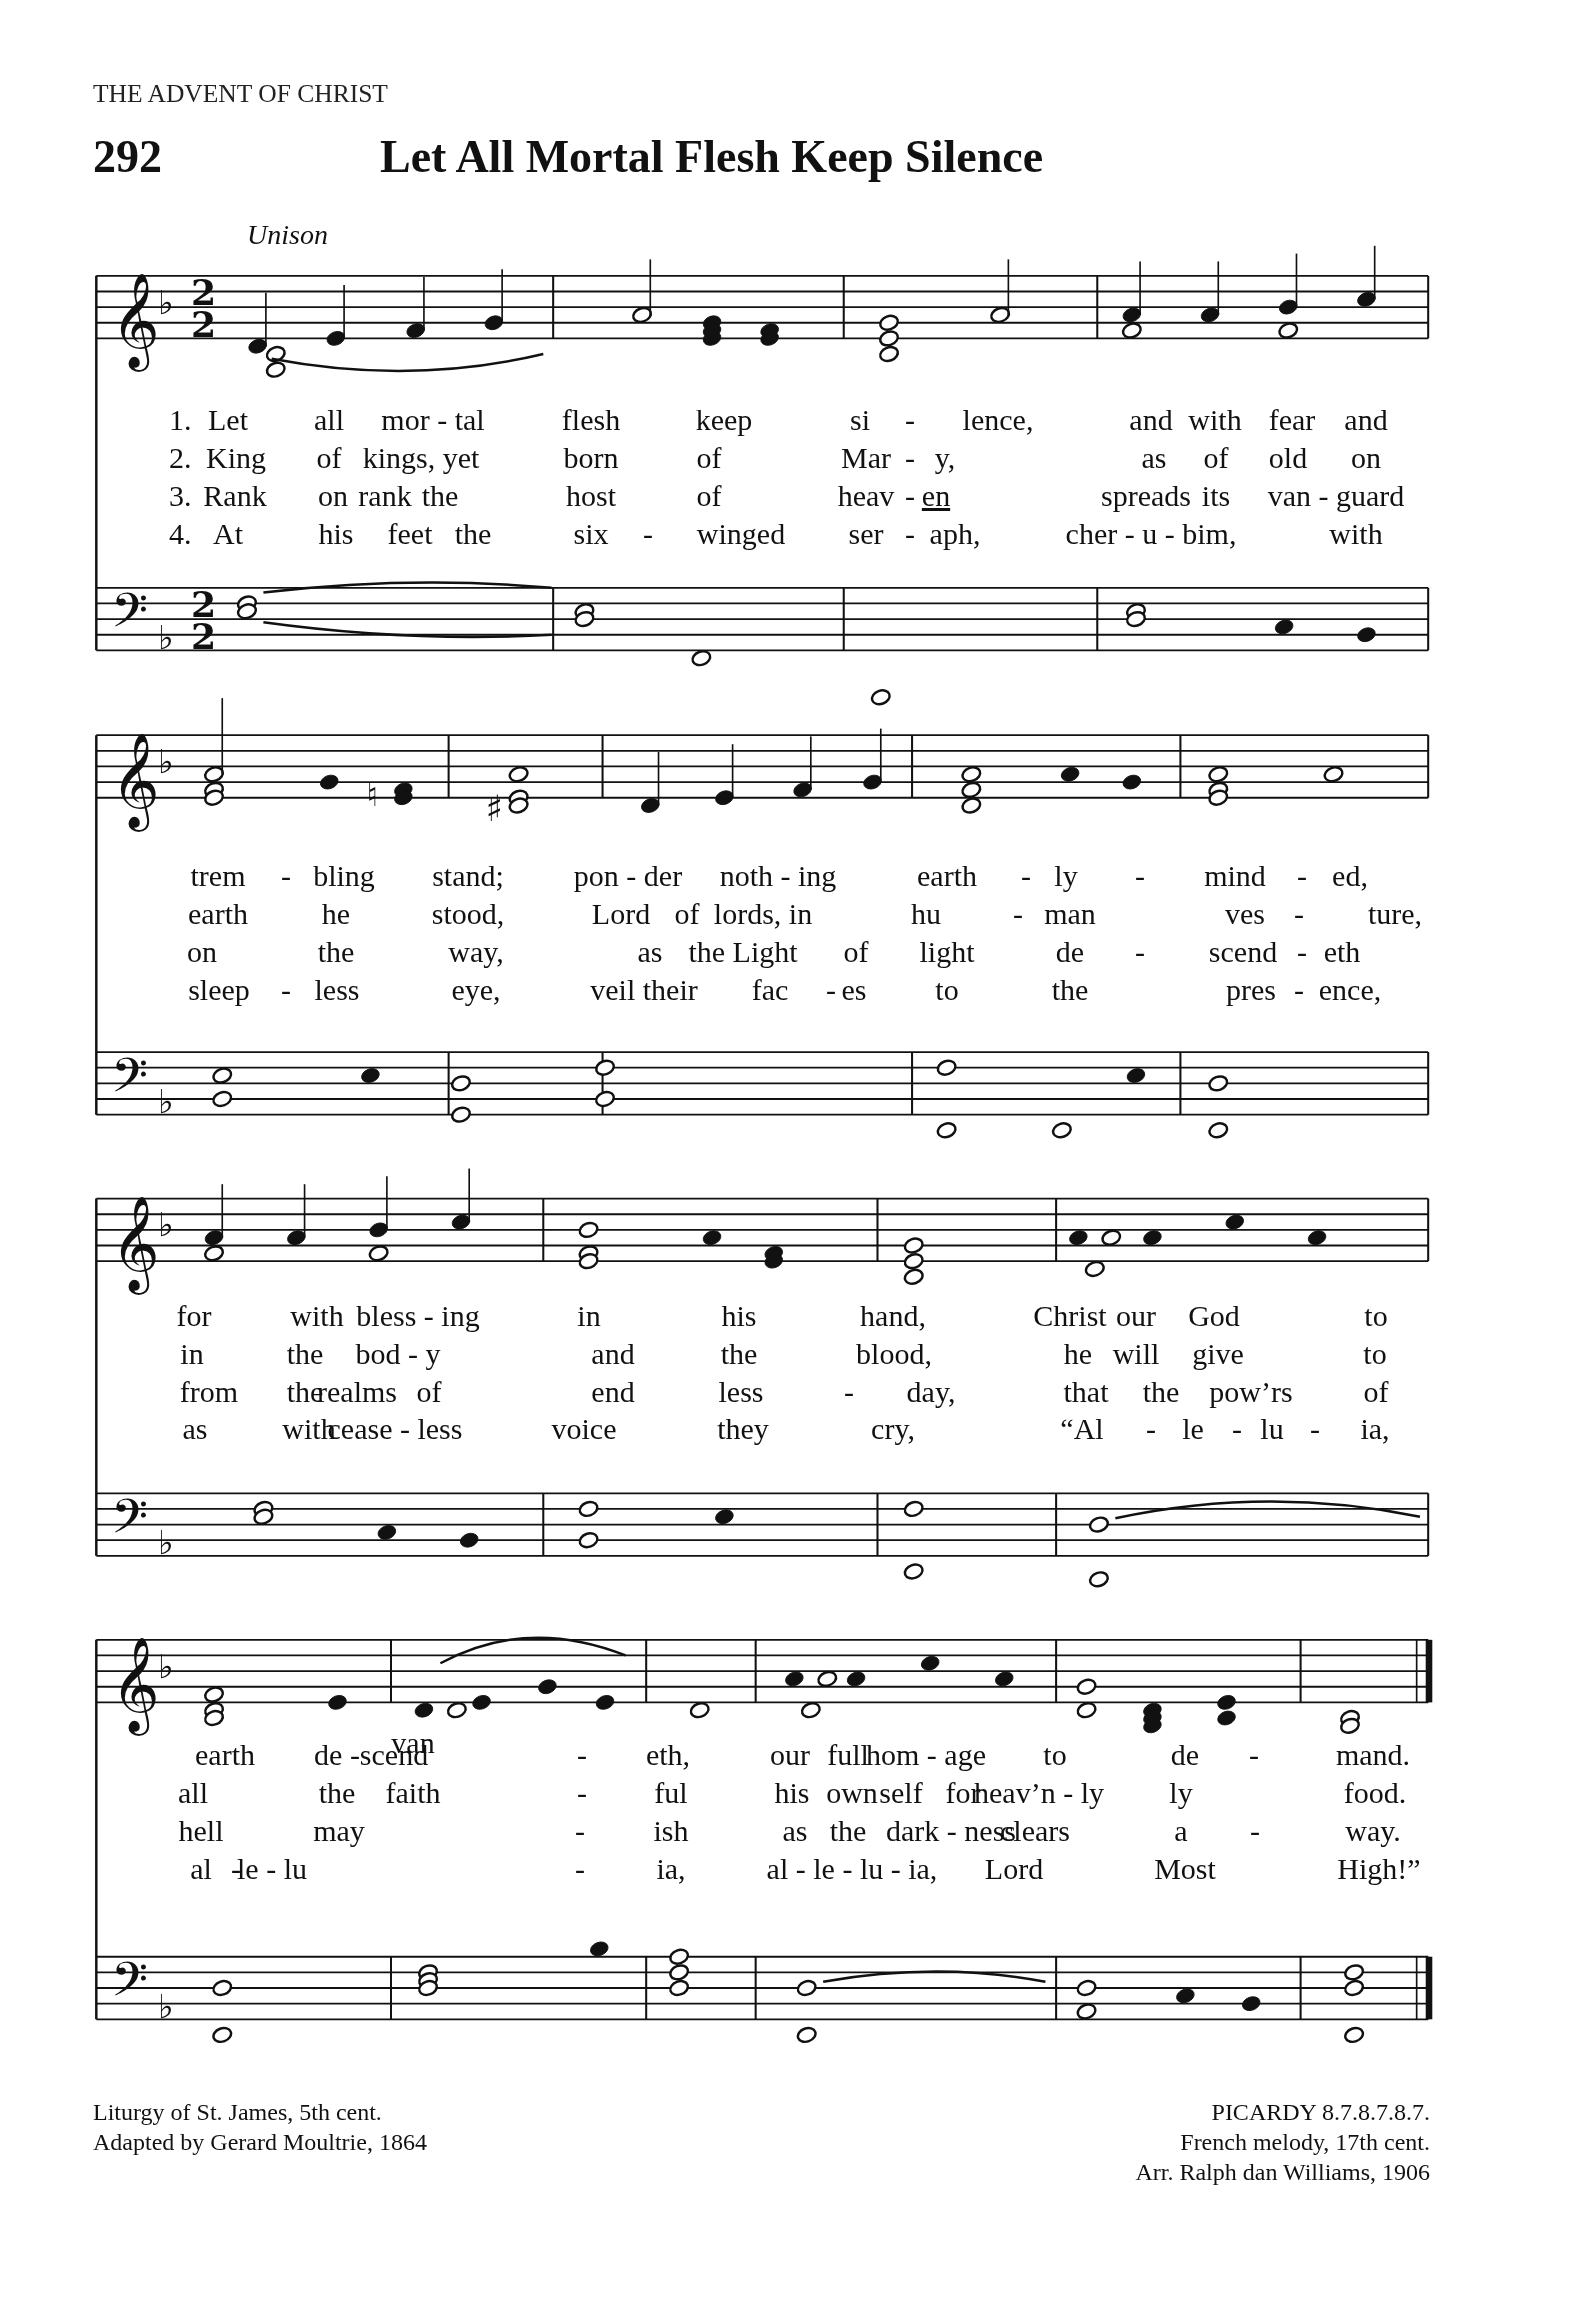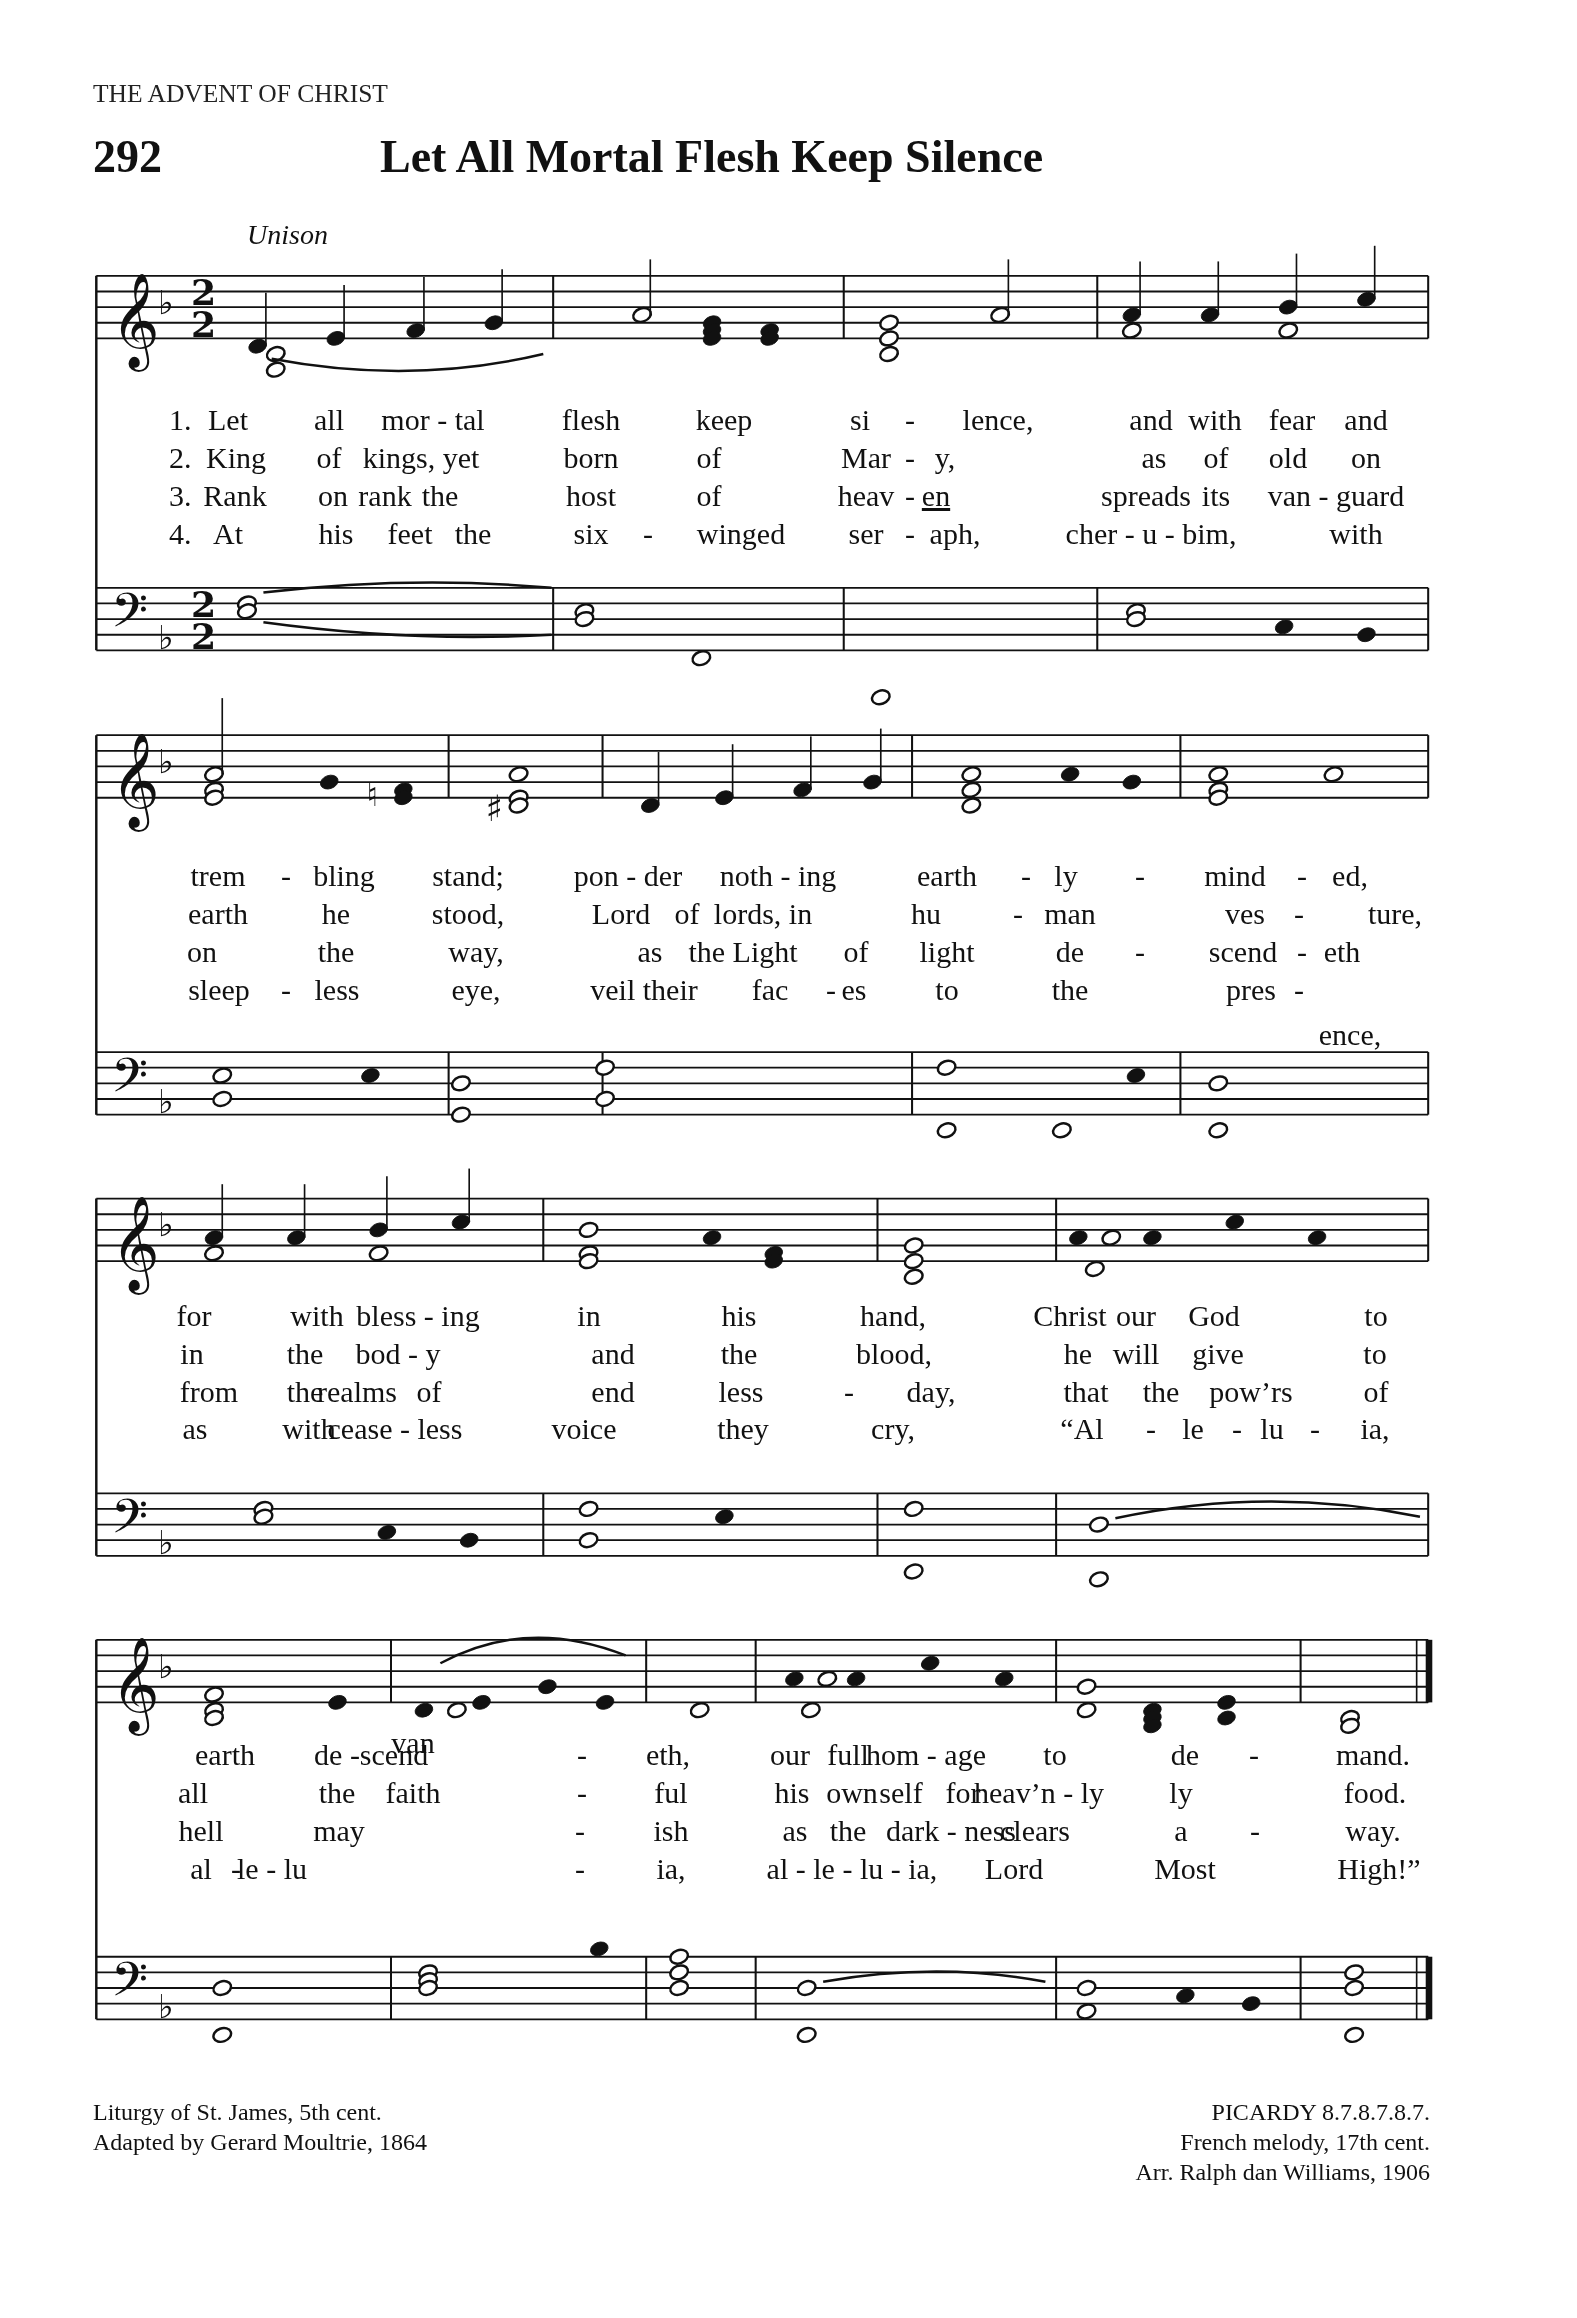--- a/index.html
+++ b/index.html
@@ -397,21 +397,21 @@
     <div class="lyr" style="left: 337px; top: 973px;">less</div>
     <div class="lyr" style="left: 476px; top: 973px;">eye,</div>
     <div class="lyr" style="left: 644px; top: 973px;">veil their</div>
     <div class="lyr" style="left: 770px; top: 973px;">fac</div>
     <div class="lyr" style="left: 831px; top: 973px;">-</div>
     <div class="lyr" style="left: 854px; top: 973px;">es</div>
     <div class="lyr" style="left: 947px; top: 973px;">to</div>
     <div class="lyr" style="left: 1070px; top: 973px;">the</div>
     <div class="lyr" style="left: 1251px; top: 973px;">pres</div>
     <div class="lyr" style="left: 1299px; top: 973px;">-</div>
-    <div class="lyr" style="left: 1350px; top: 973px; margin-top: 45px;">ence,</div>
+    <div class="lyr" style="left: 1350px; top: 973px;">ence,</div>
     <div class="lyr" style="left: 194px; top: 1299px;">for</div>
     <div class="lyr" style="left: 317px; top: 1299px;">with</div>
     <div class="lyr" style="left: 418px; top: 1299px;">bless - ing</div>
     <div class="lyr" style="left: 589px; top: 1299px;">in</div>
     <div class="lyr" style="left: 739px; top: 1299px;">his</div>
     <div class="lyr" style="left: 893px; top: 1299px;">hand,</div>
     <div class="lyr" style="left: 1070px; top: 1299px;">Christ</div>
     <div class="lyr" style="left: 1136px; top: 1299px;">our</div>
     <div class="lyr" style="left: 1214px; top: 1299px;">God</div>
     <div class="lyr" style="left: 1376px; top: 1299px;">to</div>

